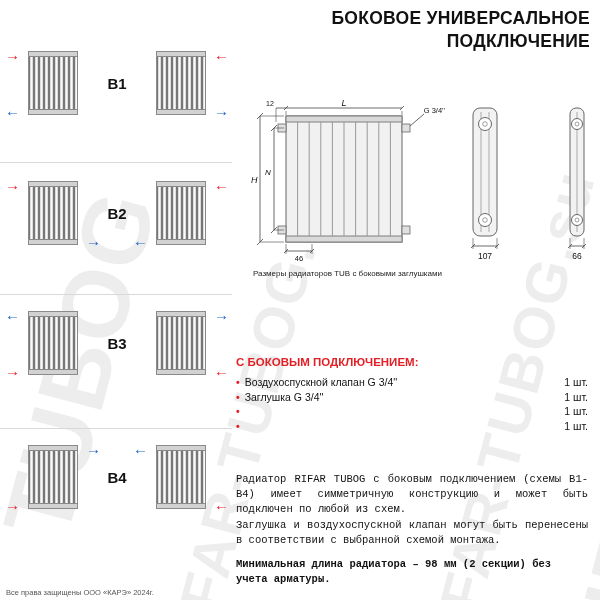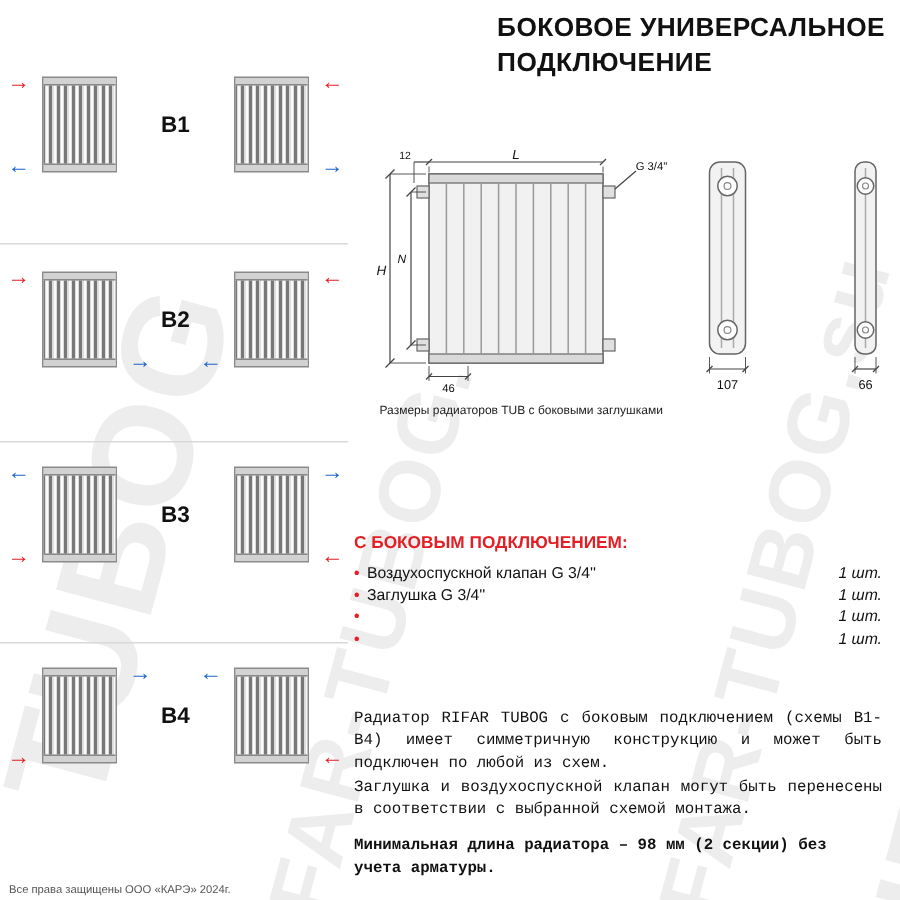--- a/index.html
+++ b/index.html
@@ -9,21 +9,21 @@
   
   .watermark-layer{position:absolute;inset:0;z-index:1;pointer-events:none;}
   .wm{position:absolute;font-weight:700;color:#9a9a9a;opacity:0.17;white-space:nowrap;
       transform-origin:0 0;letter-spacing:2px;}
   .wm1{font-size:95px;left:-18px;top:520px;transform:rotate(-75deg);}
   .wm2{font-size:58px;left:150px;top:660px;transform:rotate(-75deg);}
   .wm3{font-size:58px;left:410px;top:660px;transform:rotate(-75deg);}
   .wm4{font-size:85px;left:548px;top:660px;transform:rotate(-75deg);}
 
   
-  .title{position:absolute;top:7px;right:10px;text-align:left;font-size:17.5px;
+  .title{position:absolute;top:7px;right:10px;text-align:right;font-size:17.5px;
          font-weight:800;line-height:1.3;letter-spacing:0.3px;z-index:5;}
 
   
   .schemes{position:absolute;left:0;top:42px;width:234px;height:545px;z-index:2;}
   .scheme-row{position:absolute;left:0;width:100%;display:flex;align-items:center;
               justify-content:space-between;padding:0 28px;box-sizing:border-box;height:66px;}
   .rad-wrap{position:relative;width:50px;height:64px;}
   .rad{width:50px;height:64px;position:relative;border:1px solid #8a8a8a;box-sizing:border-box;
        background:repeating-linear-gradient(to right,
          #777 0px,#777 1px,#ddd 1px,#ddd 1.8px,#fafafa 1.8px,#fafafa 3.2px,#ddd 3.2px,#ddd 4px,#777 4px,#777 5px);}
@@ -43,21 +43,21 @@
   .profile{position:absolute;top:0;}
   .p1{left:6px;} .p2{left:104px;}
 
   
   .kit{position:absolute;left:236px;top:356px;width:352px;z-index:2;}
   .kit-h1{font-size:11.5px;font-weight:800;margin:0 0 3px;}
   .kit-h2{font-size:11.5px;font-weight:800;color:#e31e24;margin:0 0 7px;}
   .kit-item{display:flex;justify-content:space-between;font-size:10.5px;line-height:14.5px;}
   .kit-item .bullet{color:#e31e24;font-weight:700;margin-right:5px;}
   .kit-item .iname{flex:1;}
-  .kit-item .qty{margin-left:24px;white-space:nowrap;font-style:italic;}
+  .kit-item .qty{margin-left:24px;white-space:nowrap;}
   .kit-note{margin-top:7px;font-size:7.3px;color:#333;}
 
   
   .desc{position:absolute;left:236px;top:472px;width:352px;font-size:10.5px;line-height:1.45;
         text-align:justify;z-index:2;font-family:Liberation Mono, monospace;}
   .desc p{margin:0;}
   .bold-line{font-weight:800;margin-top:9px;text-align:left;}
 
   .footer{position:absolute;left:6px;bottom:3px;font-size:7.5px;color:#555;z-index:2;}
 

